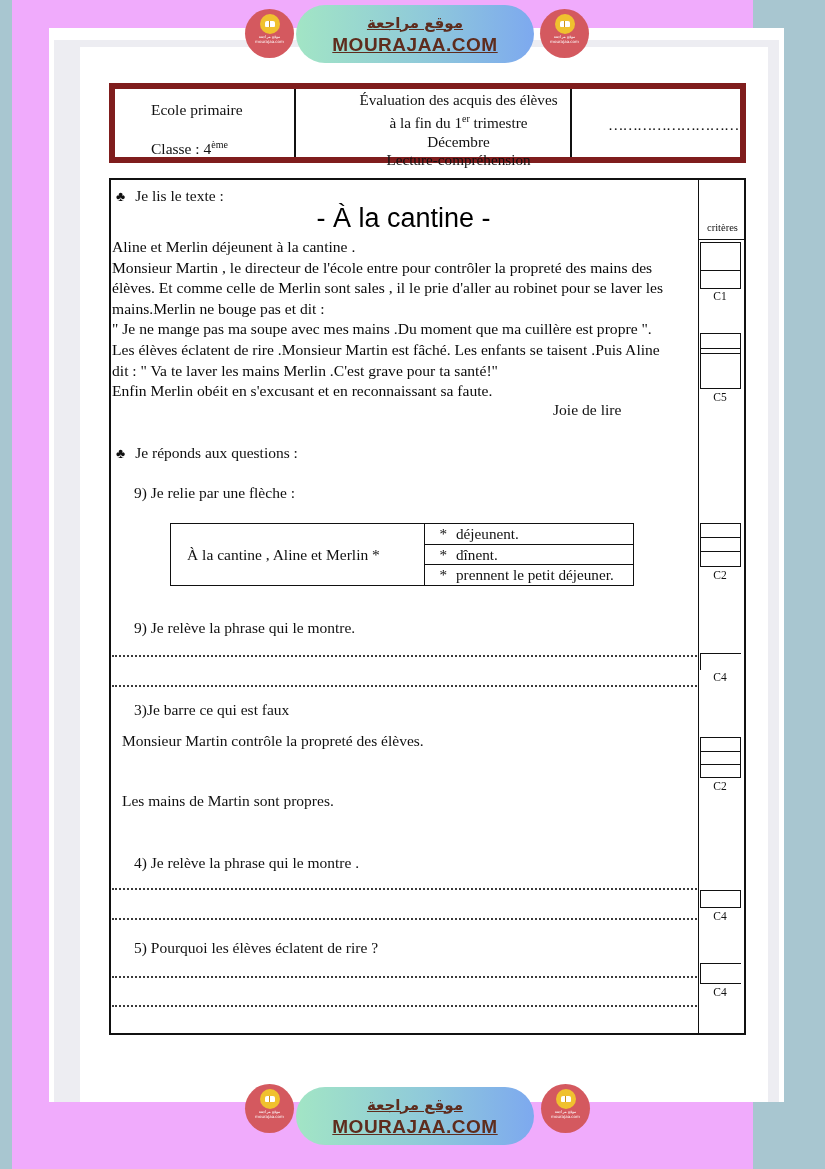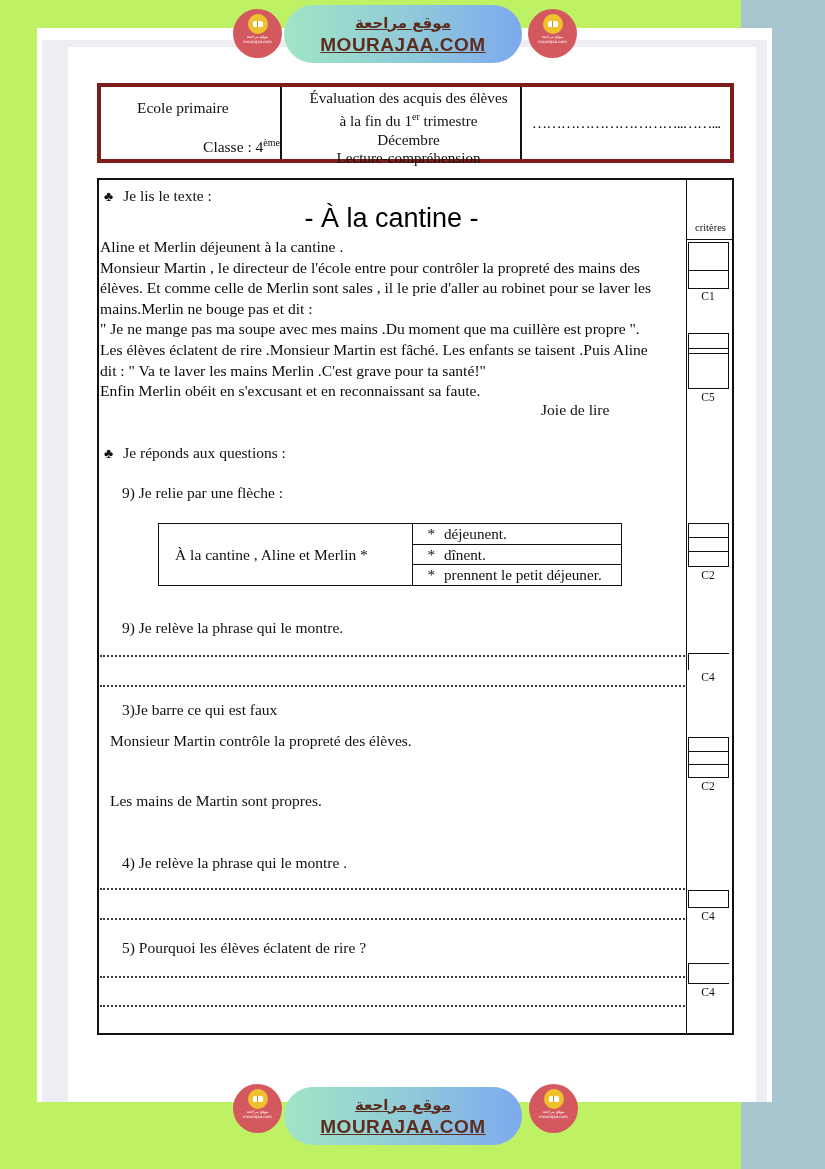--- a/index.html
+++ b/index.html
@@ -1,18 +1,18 @@
 <!DOCTYPE html>
 <html><head>
 <meta charset="utf-8">
 <style>
   * { margin:0; padding:0; box-sizing:border-box; }
   html,body { width:825px; height:1169px; }
   body { font-family:"Liberation Serif", serif; background:#a8c6d0; position:relative; overflow:hidden; }
-  .stage { position:absolute; left:0; top:0; width:741px; height:1169px; background:#bef264; }
+  .stage { position:absolute; left:12px; top:0; width:741px; height:1169px; background:#f0abfc; }
 
   
   .page-white { position:absolute; left:37px; top:28px; width:735px; height:1074px; background:#ffffff; }
   .page-grey  { position:absolute; left:42px; top:40px; width:725px; height:1062px; background:#ededf2; }
   .doc-sheet  { position:absolute; left:68px; top:47px; width:688px; height:1055px; background:#ffffff; }
 
   
   .banner-pill { position:absolute; left:284px; width:238px; height:58px; border-radius:29px;
                  background:linear-gradient(90deg,#a2e5c5 0%,#8fc9da 55%,#7da9ef 100%);
                  display:flex; flex-direction:column; align-items:center; justify-content:center; }
@@ -22,27 +22,27 @@
                  text-decoration:underline; letter-spacing:0.5px; line-height:23px; }
   .logo-circle { position:absolute; width:49px; height:49px; border-radius:50%; background:#d4595f;
                  display:flex; flex-direction:column; align-items:center; }
   .logo-yellow { width:20px; height:20px; border-radius:50%; background:#f0c12f; margin-top:5px;
                  display:flex; align-items:center; justify-content:center; }
   .logo-book { width:10px; height:6px; background:#ffffff; border-radius:2px 2px 1px 1px; position:relative; }
   .logo-book:after { content:""; position:absolute; left:4.5px; top:0; width:1px; height:6px; background:#c98f1d; }
   .logo-txt { color:#ffffff; font-size:4px; line-height:5px; text-align:center; font-family:"DejaVu Sans", sans-serif; }
 
   
-  .hdr-table { position:absolute; left:97px; top:83px; width:637px; height:80px; border:4px solid #7f1d1d;
-               display:flex; }
+  .hdr-table { position:absolute; left:97px; top:83px; width:637px; height:80px; border:6px solid #7f1d1d;
+               display:flex;gap:36px; }
   .hdr-c1 { width:181px; border-right:2px solid #111; padding:12px 0 0 36px; font-size:15.5px; color:#111; }
   .hdr-c2 { width:225px; border-right:2px solid #111; text-align:center; font-size:15.2px; color:#111;
             padding-top:2px; line-height:18.8px;margin-left:15px; }
   .hdr-c3 { flex:1; text-align:center; font-size:15.5px; color:#111; padding-top:26px; line-height:19px; overflow:hidden; }
-  .hdr-class { margin-top:20px;text-align:right; }
+  .hdr-class { margin-top:20px; }
   sup { font-size:10px; }
   .hdr-dots { white-space:nowrap; letter-spacing:-1px; }
 
   
   .main-box { position:absolute; left:97px; top:178px; width:637px; height:857px; border:2px solid #111; }
   .crit-col { position:absolute; left:686px; top:178px; width:48px; height:857px; border-left:1.5px solid #111; }
   .crit-head { position:absolute; left:686px; top:178px; width:48px; height:23px; border-left:1.5px solid #111;
                border-bottom:1.5px solid #111; font-size:10.5px; color:#111; text-align:center; line-height:21px;margin-top:39px; }
 
   .crit-box { position:absolute; left:688px; width:41px; border:1.5px solid #111; background:#fff; }

